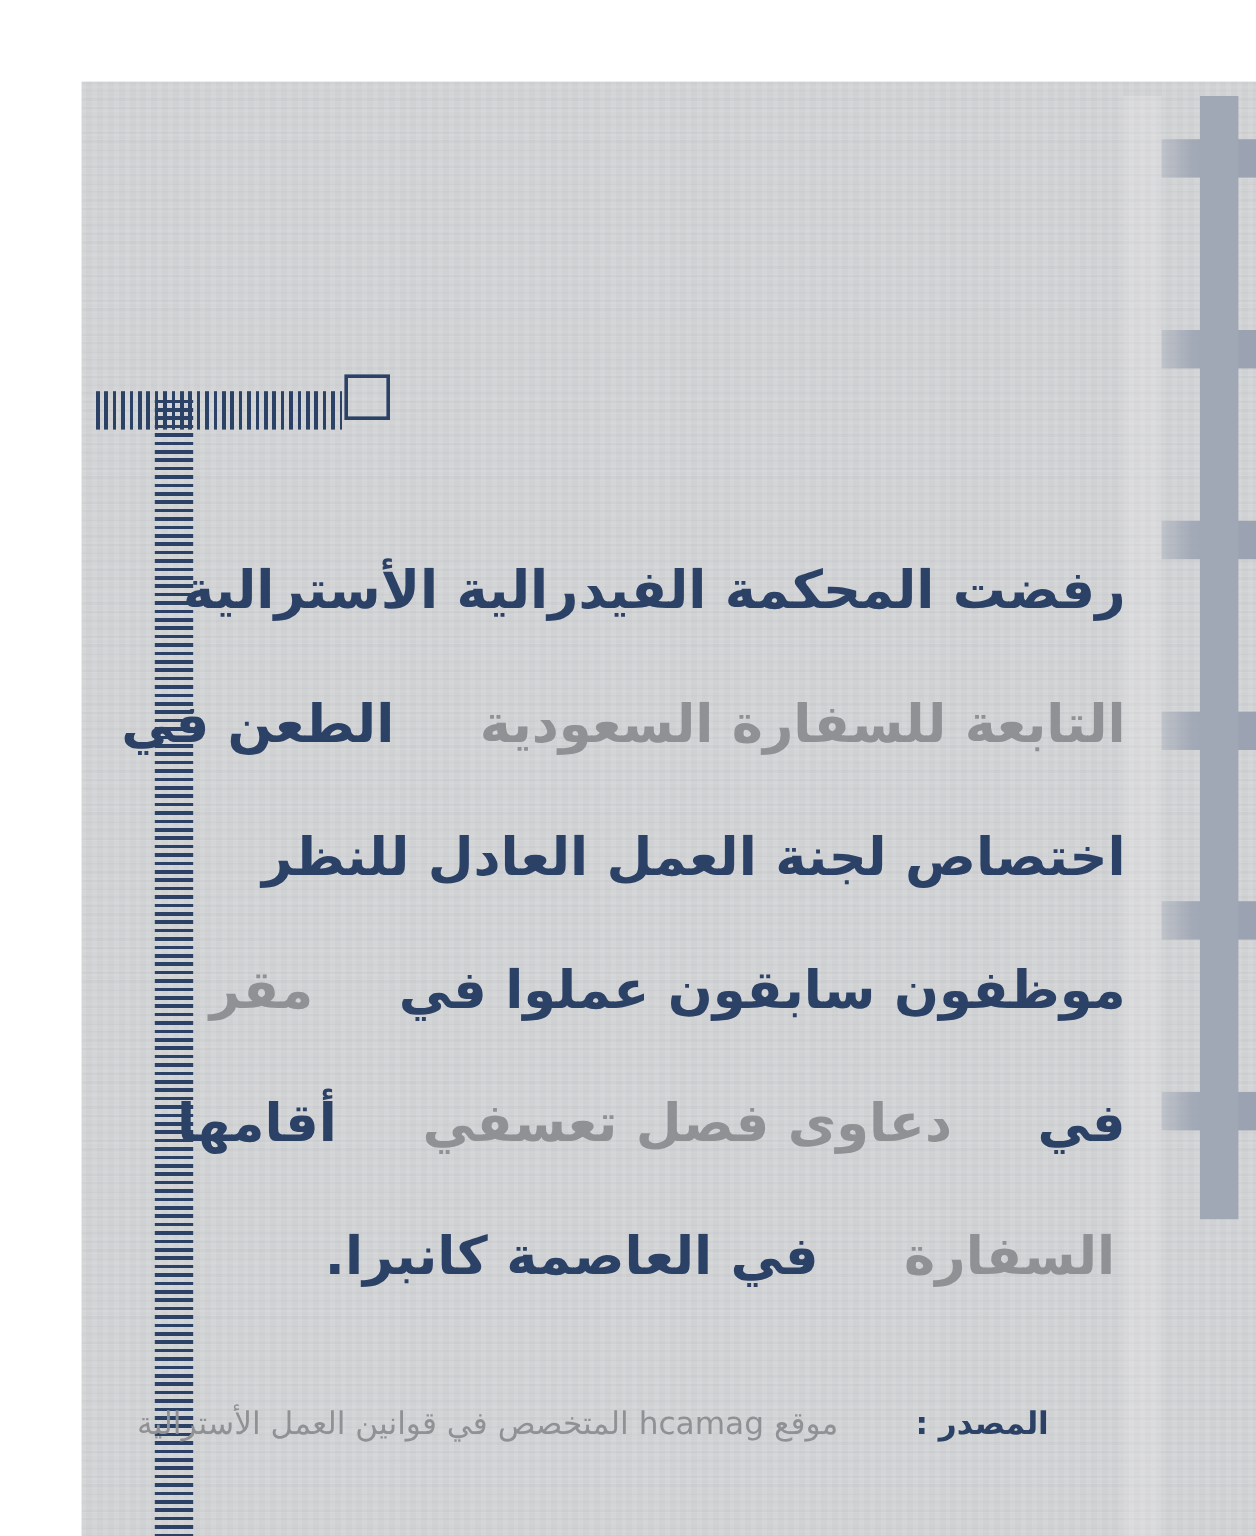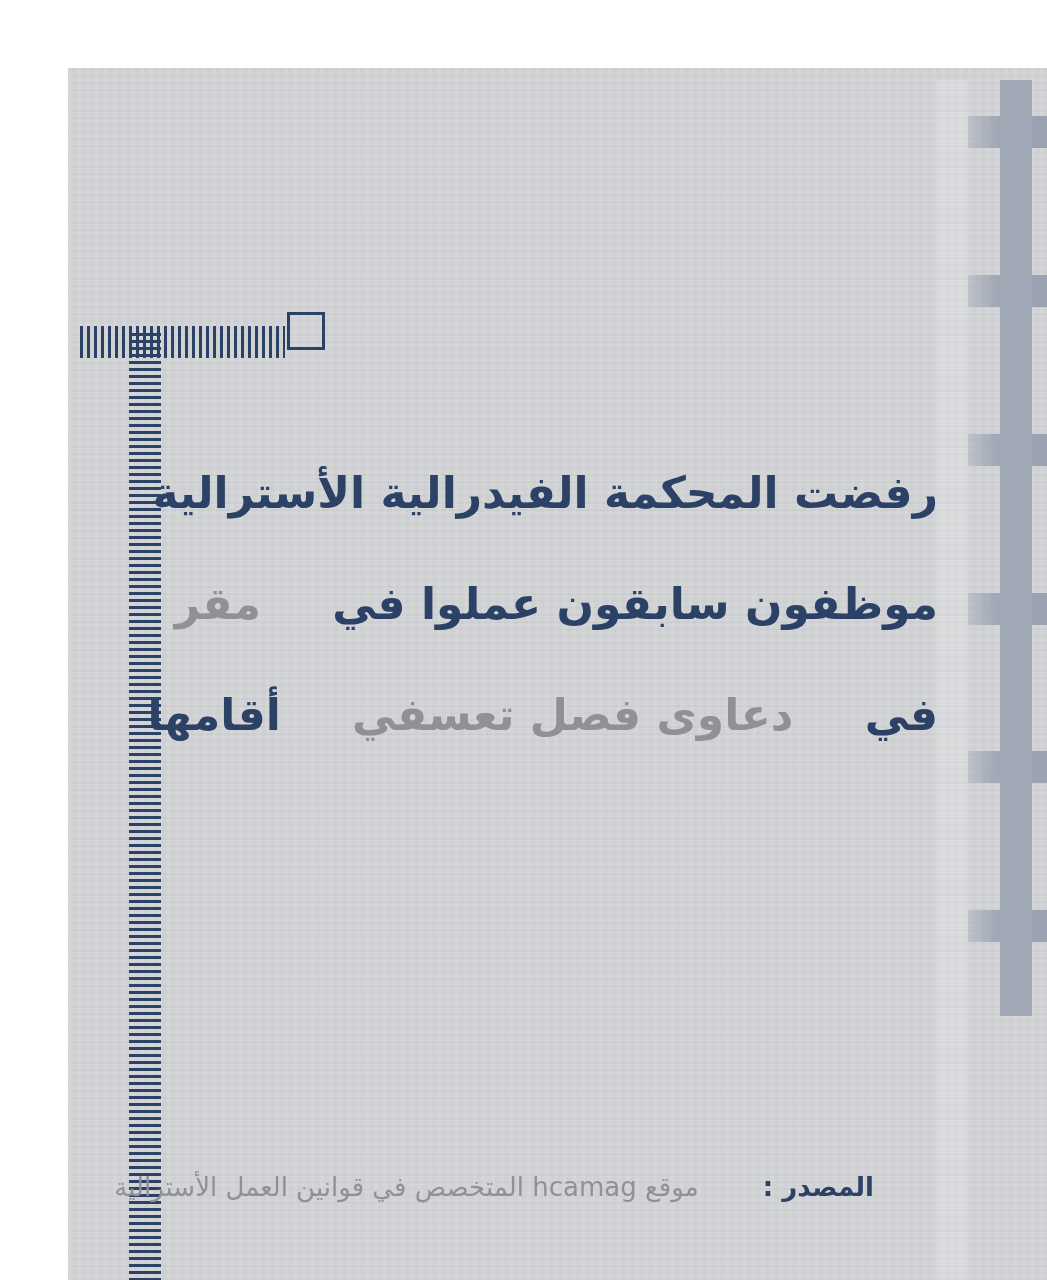--- a/index.html
+++ b/index.html
@@ -88,21 +88,24 @@
   <div class="grid-h" style="top:671px"></div>
   <div class="grid-h" style="top:830px"></div>
   <div class="grid-v"></div>
 
   <div class="dot-h"></div>
   <div class="dot-v"></div>
   <div class="square-marker"></div>
 
   <div class="headline" dir="rtl">
     <div class="line"><span class="navy">رفضت المحكمة الفيدرالية الأسترالية</span></div>
+    <div class="line"><span class="gray">التابعة للسفارة السعودية</span> <span class="navy">الطعن في</span></div>
+    <div class="line"><span class="navy">اختصاص لجنة العمل العادل للنظر</span></div>
     <div class="line"><span class="navy">موظفون سابقون عملوا في</span> <span class="gray">مقر</span></div>
     <div class="line"><span class="navy">في</span> <span class="gray">دعاوى فصل تعسفي</span> <span class="navy">أقامها</span></div>
+    <div class="line"><span class="gray">السفارة</span> <span class="navy">في العاصمة كانبرا.</span></div>
   </div>
 
   <div class="source" dir="rtl">
     <span class="src-label">المصدر :</span> <span class="src-text">موقع hcamag المتخصص في قوانين العمل الأسترالية</span>
   </div>
 
 </div>
 
 </body></html>

